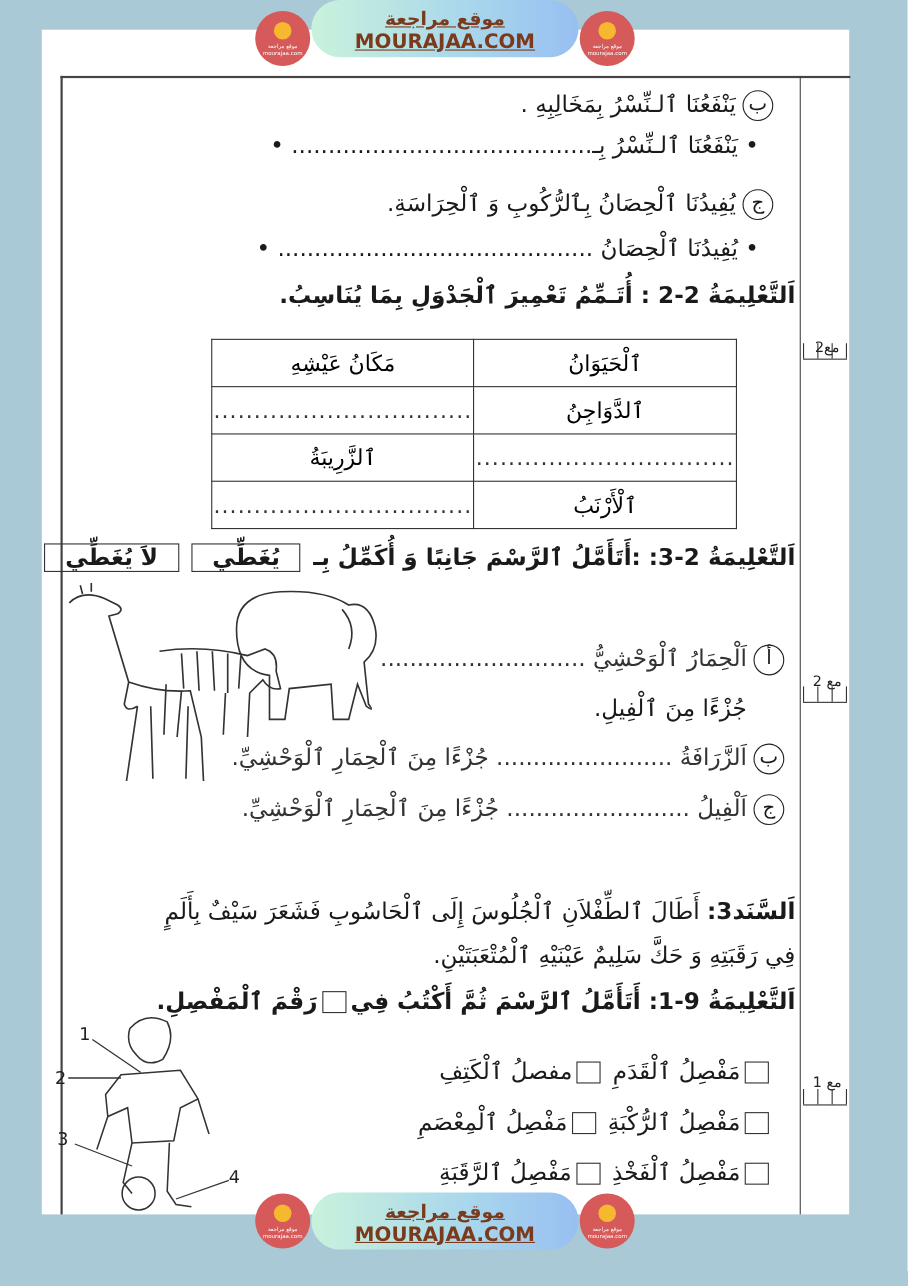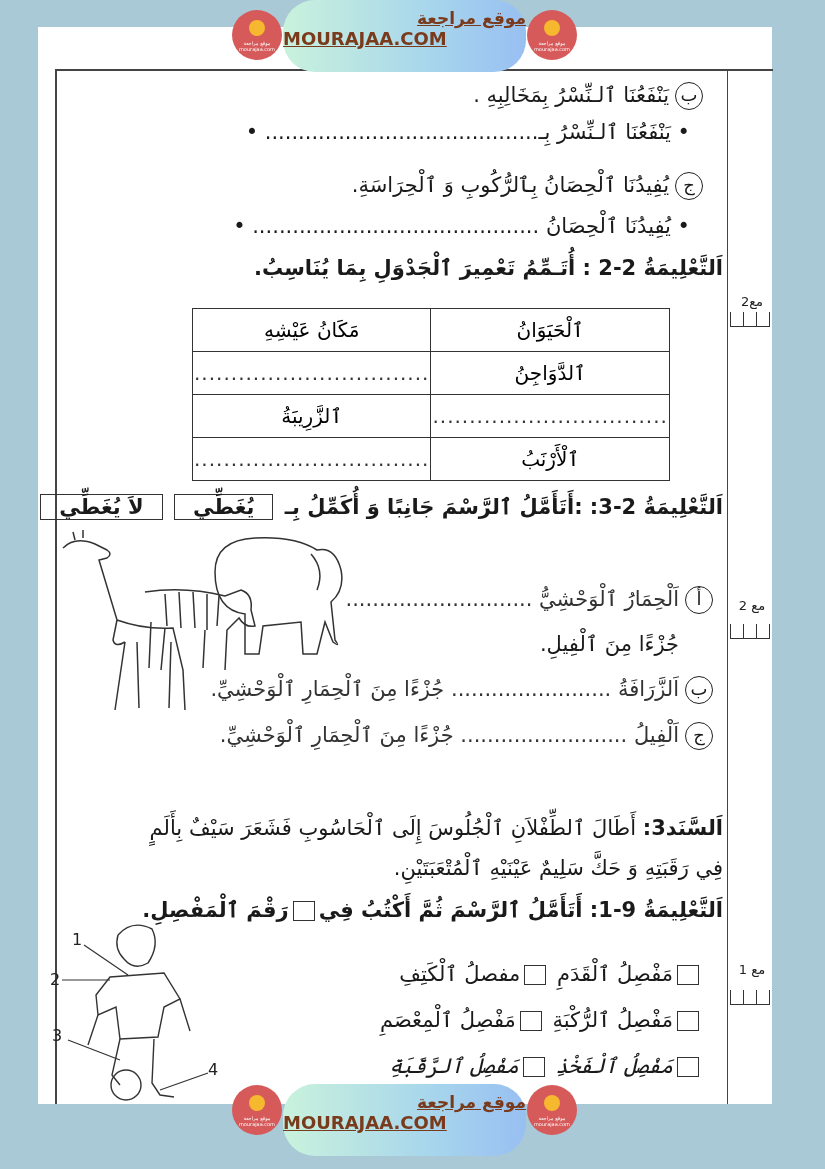--- a/index.html
+++ b/index.html
@@ -7,26 +7,26 @@
   .page{position:absolute;left:38px;top:27px;width:734px;height:1077px;background:#fff;}
   .frame{position:absolute;left:55px;top:69px;width:718px;height:1035px;border-left:2px solid #444;border-top:2px solid #444;box-sizing:border-box;}
   .margin-line{position:absolute;left:727px;top:69px;width:0;height:1035px;border-left:1.5px solid #444;}
   .ar{position:absolute;direction:rtl;text-align:right;color:#1a1a1a;white-space:nowrap;}
   .t{font-size:21px;}
   .b{font-weight:bold;font-size:21px;}
   .circ{display:inline-block;width:26px;height:26px;border:1.5px solid #222;border-radius:50%;text-align:center;line-height:24px;font-size:18px;margin-left:6px;vertical-align:middle;}
   .dots{letter-spacing:1px;color:#333;}
   table.grid{position:absolute;left:192px;top:308px;width:456px;border-collapse:collapse;direction:rtl;}
   table.grid td{border:1.5px solid #333;height:40px;text-align:center;font-size:20px;width:50%;}
-  .score{position:absolute;left:734px;width:36px;font-size:13px;text-align:center;color:#222;}
+  .score{position:absolute;left:734px;width:36px;font-size:13px;text-align:center;color:#222;margin-top:15px;}
   .ticks{position:absolute;left:730px;width:40px;height:14px;border-bottom:1.5px solid #333;}
   .ticks span{position:absolute;bottom:0;width:0;height:14px;border-left:1.5px solid #333;}
   .boxed{display:inline-block;border:1.5px solid #333;padding:0 18px;margin-right:4px;font-weight:bold;}
   .cb{display:inline-block;width:20px;height:18px;border:1.5px solid #333;vertical-align:middle;margin:0 4px;}
-  .banner{position:absolute;left:283px;width:243px;height:72px;border-radius:32px;background:linear-gradient(90deg,#c9f2dc,#a8d6ec 60%,#98bff2);}
+  .banner{position:absolute;left:283px;width:243px;height:52px;border-radius:32px;background:linear-gradient(90deg,#c9f2dc,#a8d6ec 60%,#98bff2);text-align:center;}
   .banner .l1{font-size:17px;font-weight:bold;color:#7a3a1c;text-decoration:underline;margin-top:8px;direction:rtl;}
   .banner .l2{font-size:18px;font-weight:bold;color:#7a3a1c;text-decoration:underline;font-family:"DejaVu Sans",sans-serif;}
   .logo{position:absolute;width:50px;height:50px;border-radius:50%;background:#d65a5a;}
   .logo .inner{position:absolute;left:17px;top:10px;width:16px;height:16px;border-radius:50%;background:#f5b82e;}
   .logo .cap{position:absolute;left:0;right:0;top:30px;font-size:5px;color:#fff;text-align:center;}
   svg.ill{position:absolute;}
 </style>
 </head>
 <body>
 
@@ -165,21 +165,21 @@
   </div>
 
 <div class="ar t" style="right:122px;top:962px;">
   <span class="cb"></span><span>مَفْصِلُ ٱلْقَدَمِ</span>
   <span class="cb"></span><span>مفصلُ ٱلْكَتِفِ</span>
 </div>
 <div class="ar t" style="right:122px;top:1008px;">
   <span class="cb"></span><span>مَفْصِلُ ٱلرُّكْبَةِ</span>
   <span class="cb"></span><span>مَفْصِلُ ٱلْمِعْصَمِ</span>
 </div>
-<div class="ar t" style="right:122px;top:1054px;font-style:italic;">
+<div class="ar t" style="right:122px;top:1054px;">
   <span class="cb"></span><span>مَفْصِلُ ٱلْفَخْذِ</span>
   <span class="cb"></span><span>مَفْصِلُ ٱلرَّقَبَةِ</span>
 </div>
 
 <div class="logo" style="left:232px;top:1085px;">
     <div class="inner"></div>
     <div class="cap">موقع مراجعة mourajaa.com</div>
   </div>
 <div class="banner" style="top:1084px;">
   <div class="l1">موقع مراجعة</div>

